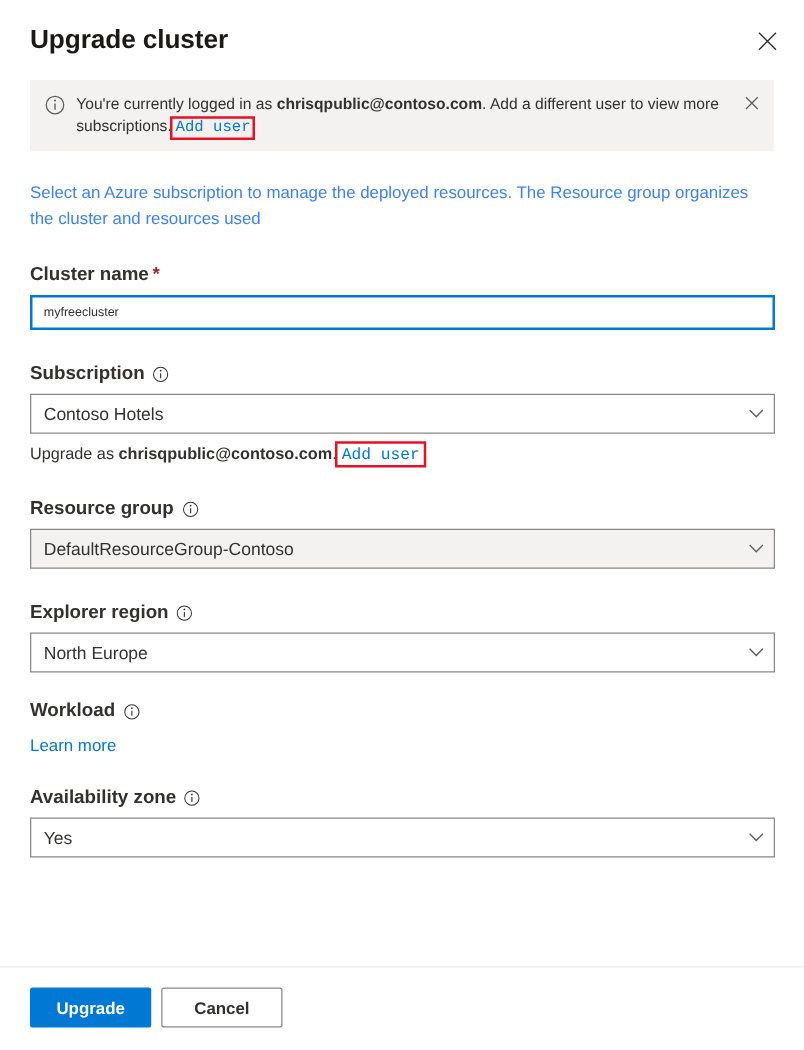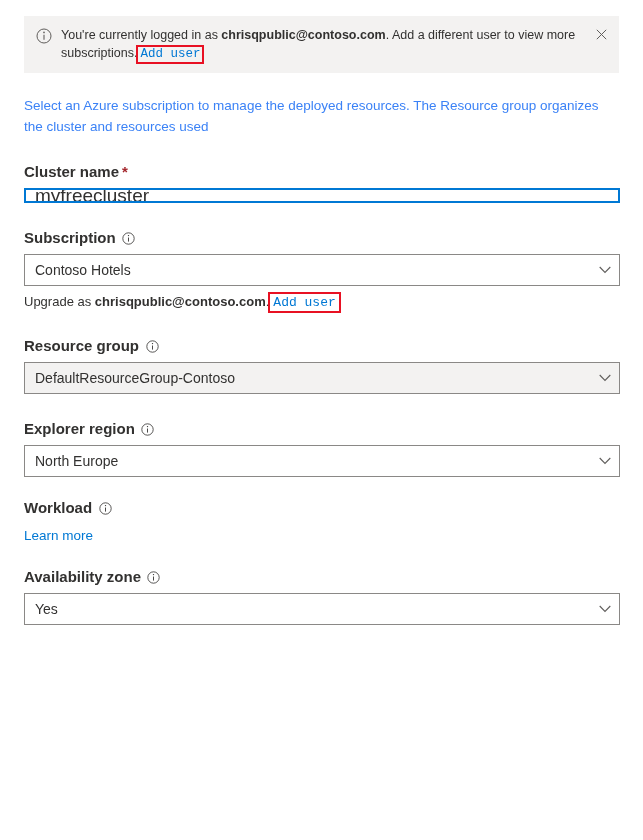--- a/index.html
+++ b/index.html
@@ -161,26 +161,26 @@
     height: 14px;
     margin-left: 6px;
     color: #323130;
     cursor: pointer;
   }
   .info-icon svg { display: block; }
 
   
   .text-input {
     width: 596px;
-    height: 15px;
+    height: 28px;
     box-sizing: border-box;
     border: 2px solid #0078d4;
     background: #ffffff;
     font-family: "Liberation Sans", sans-serif;
-    font-size: 19px;
+    font-size: 10px;
     color: #323130;
     padding: 0 9px;
     outline: none;
     display: block;
   }
 
   .select-wrap {
     position: relative;
     width: 596px;
     height: 32px;
@@ -269,20 +269,28 @@
     background: #ffffff;
     border: 1px solid #8a8886;
     color: #323130;
   }
 </style>
 </head>
 <body>
 
 <div class="dialog">
 
+  <div class="header">
+    <h1 class="title">Upgrade cluster</h1>
+    <div class="dialog-close">
+      <svg width="16" height="16" viewBox="0 0 16 16" aria-hidden="true">
+        <path d="M1.2 1.2 L14.8 14.8 M14.8 1.2 L1.2 14.8" stroke="currentColor" stroke-width="1.1" fill="none"></path>
+      </svg>
+    </div>
+  </div>
 
   <div class="body">
 
     <div class="banner">
       <span class="banner-icon">
         <svg width="16" height="16" viewBox="0 0 16 16" aria-hidden="true">
           <circle cx="8" cy="8" r="7" fill="none" stroke="currentColor" stroke-width="1"></circle>
           <circle cx="8" cy="4.4" r="0.85" fill="currentColor"></circle>
           <path d="M8 6.8 L8 11.8" stroke="currentColor" stroke-width="1.1" fill="none"></path>
         </svg>
@@ -403,14 +411,18 @@
         <span class="chevron">
           <svg width="12" height="8" viewBox="0 0 12 8" aria-hidden="true">
             <path d="M0.7 1 L6 6.4 L11.3 1" stroke="currentColor" stroke-width="1.1" fill="none"></path>
           </svg>
         </span>
       </div>
     </div>
 
   </div>
 
+  <div class="footer">
+    <button class="btn btn-primary">Upgrade</button>
+    <button class="btn btn-secondary">Cancel</button>
+  </div>
 
 </div>
 
 </body></html>

